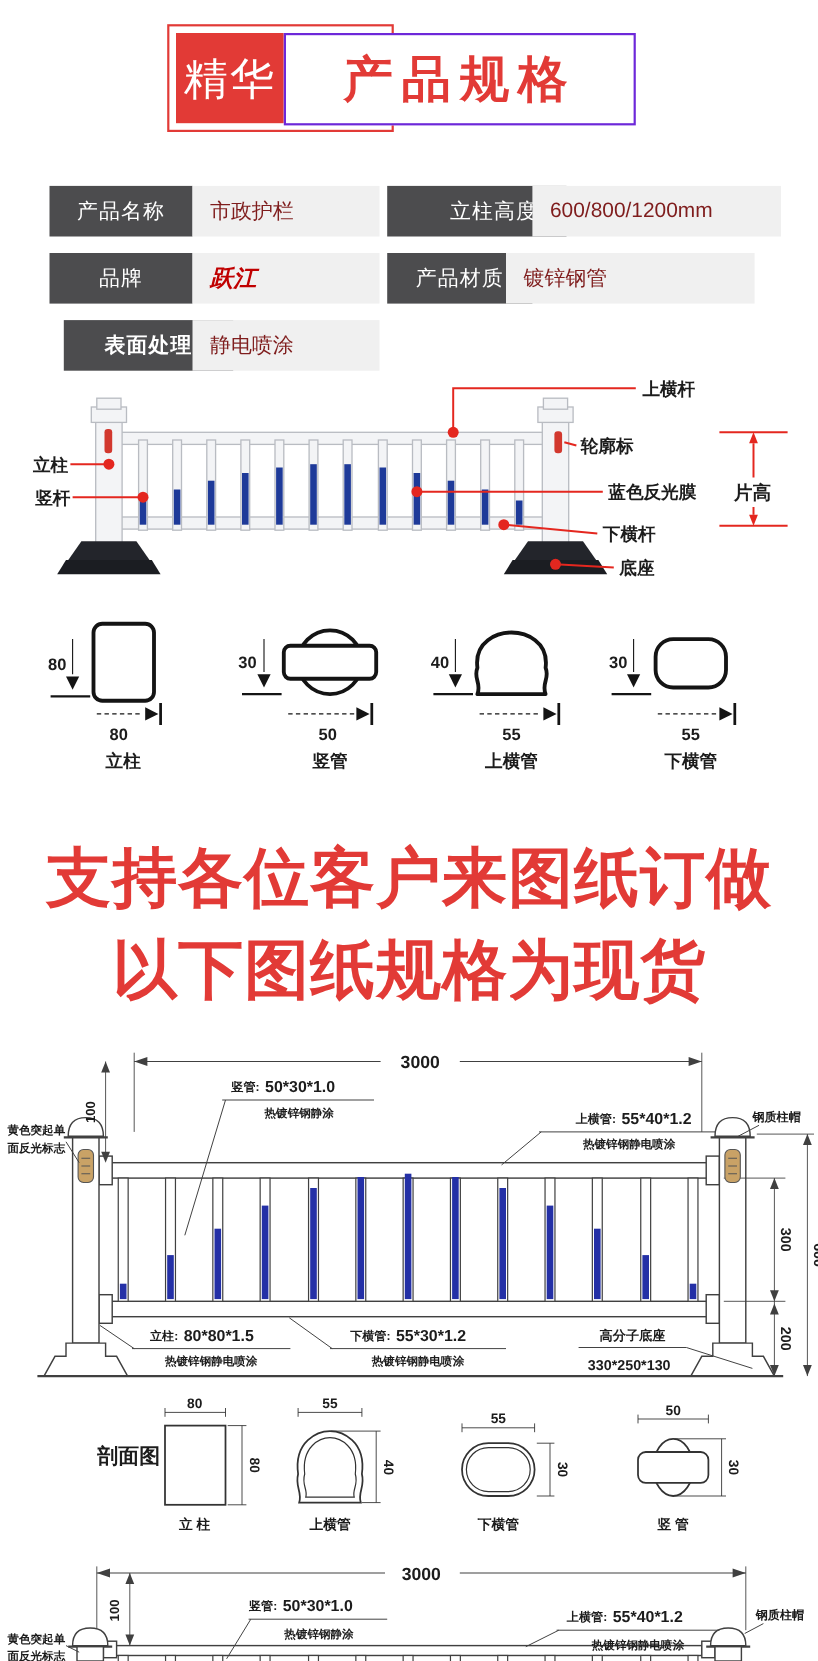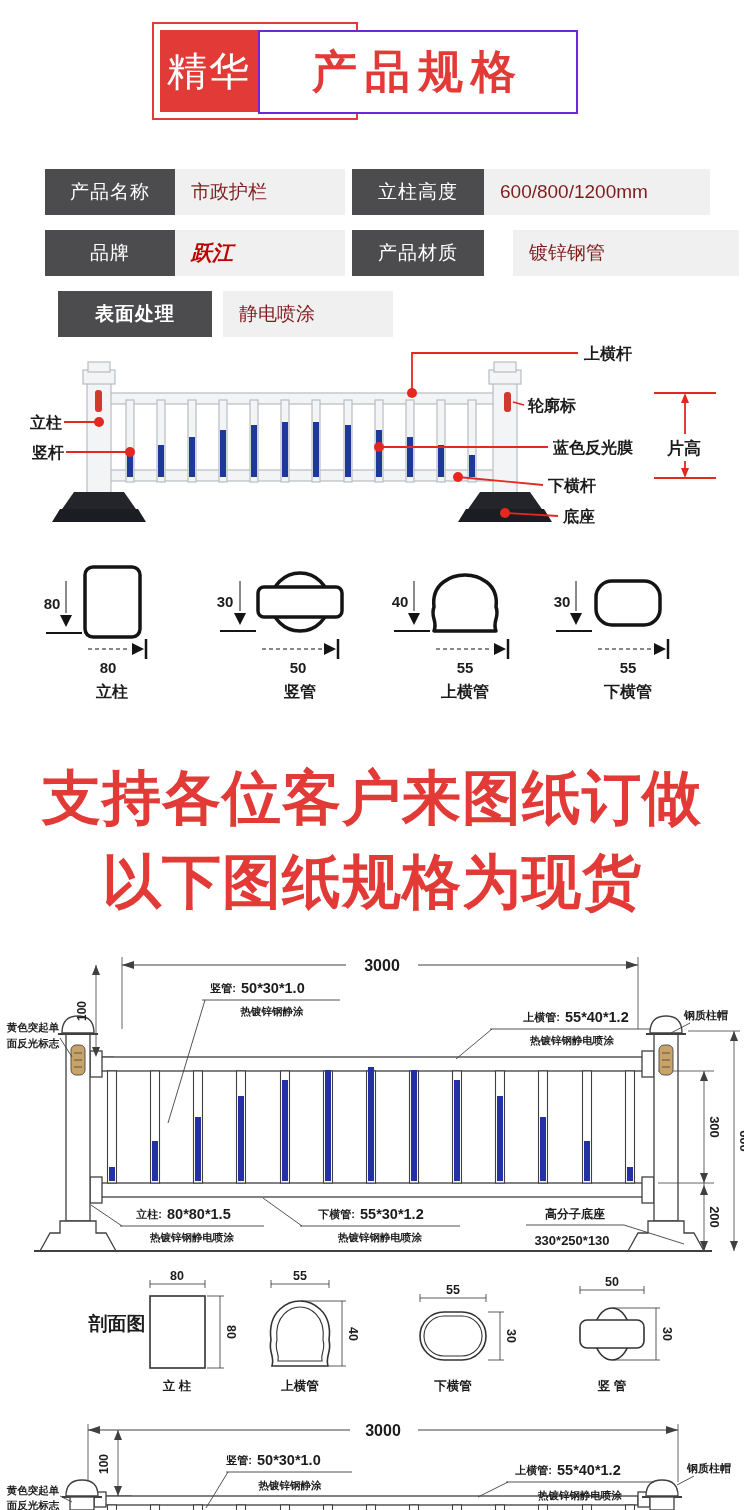--- a/index.html
+++ b/index.html
@@ -30,30 +30,30 @@
 
 <div class="abs hdr-outline"></div>
 <div class="abs hdr-badge">精华</div>
 <div class="abs hdr-title-box">
   <span class="hdr-title">产品规格</span>
 </div>
 
 <div class="abs" style="left:0;top:0;">
   <div class="abs spec-label" style="left:45px;top:169px;width:130px;">产品名称</div>
   <div class="abs spec-value" style="left:175px;top:169px;width:154px;">市政护栏</div>
-  <div class="abs spec-label" style="left:352px;top:169px;width:132px;">立柱高度</div>
+  <div class="abs spec-label" style="left:352px;top:169px;width:132px;padding-left:31px;">立柱高度</div>
   <div class="abs spec-value" style="left:484px;top:169px;width:210px;">600/800/1200mm</div>
 
   <div class="abs spec-label" style="left:45px;top:230px;width:130px;">品牌</div>
   <div class="abs spec-value brand" style="left:175px;top:230px;width:154px;font-style:italic;">跃江</div>
   <div class="abs spec-label" style="left:352px;top:230px;width:132px;">产品材质</div>
-  <div class="abs spec-value" style="left:513px;top:230px;width:210px;">镀锌钢管</div>
+  <div class="abs spec-value" style="left:460px;top:230px;width:210px;">镀锌钢管</div>
 
   <div class="abs spec-label" style="left:58px;top:291px;width:154px;font-weight:bold;">表面处理</div>
-  <div class="abs spec-value" style="left:175px;top:291px;width:154px;margin-left:48px;">静电喷涂</div>
+  <div class="abs spec-value" style="left:175px;top:291px;width:154px;">静电喷涂</div>
 </div>
 
 <svg class="abs" style="left:0;top:330px;" width="744" height="230" viewBox="0 0 744 230">
   <g stroke="#b9bcc2" stroke-width="1.2" fill="#f3f4f6">
 
     <rect x="99" y="63" width="406" height="11"></rect>
     <rect x="99" y="140" width="406" height="11"></rect>
 
     <g>
       <rect x="126" y="70" width="8" height="82"></rect>

